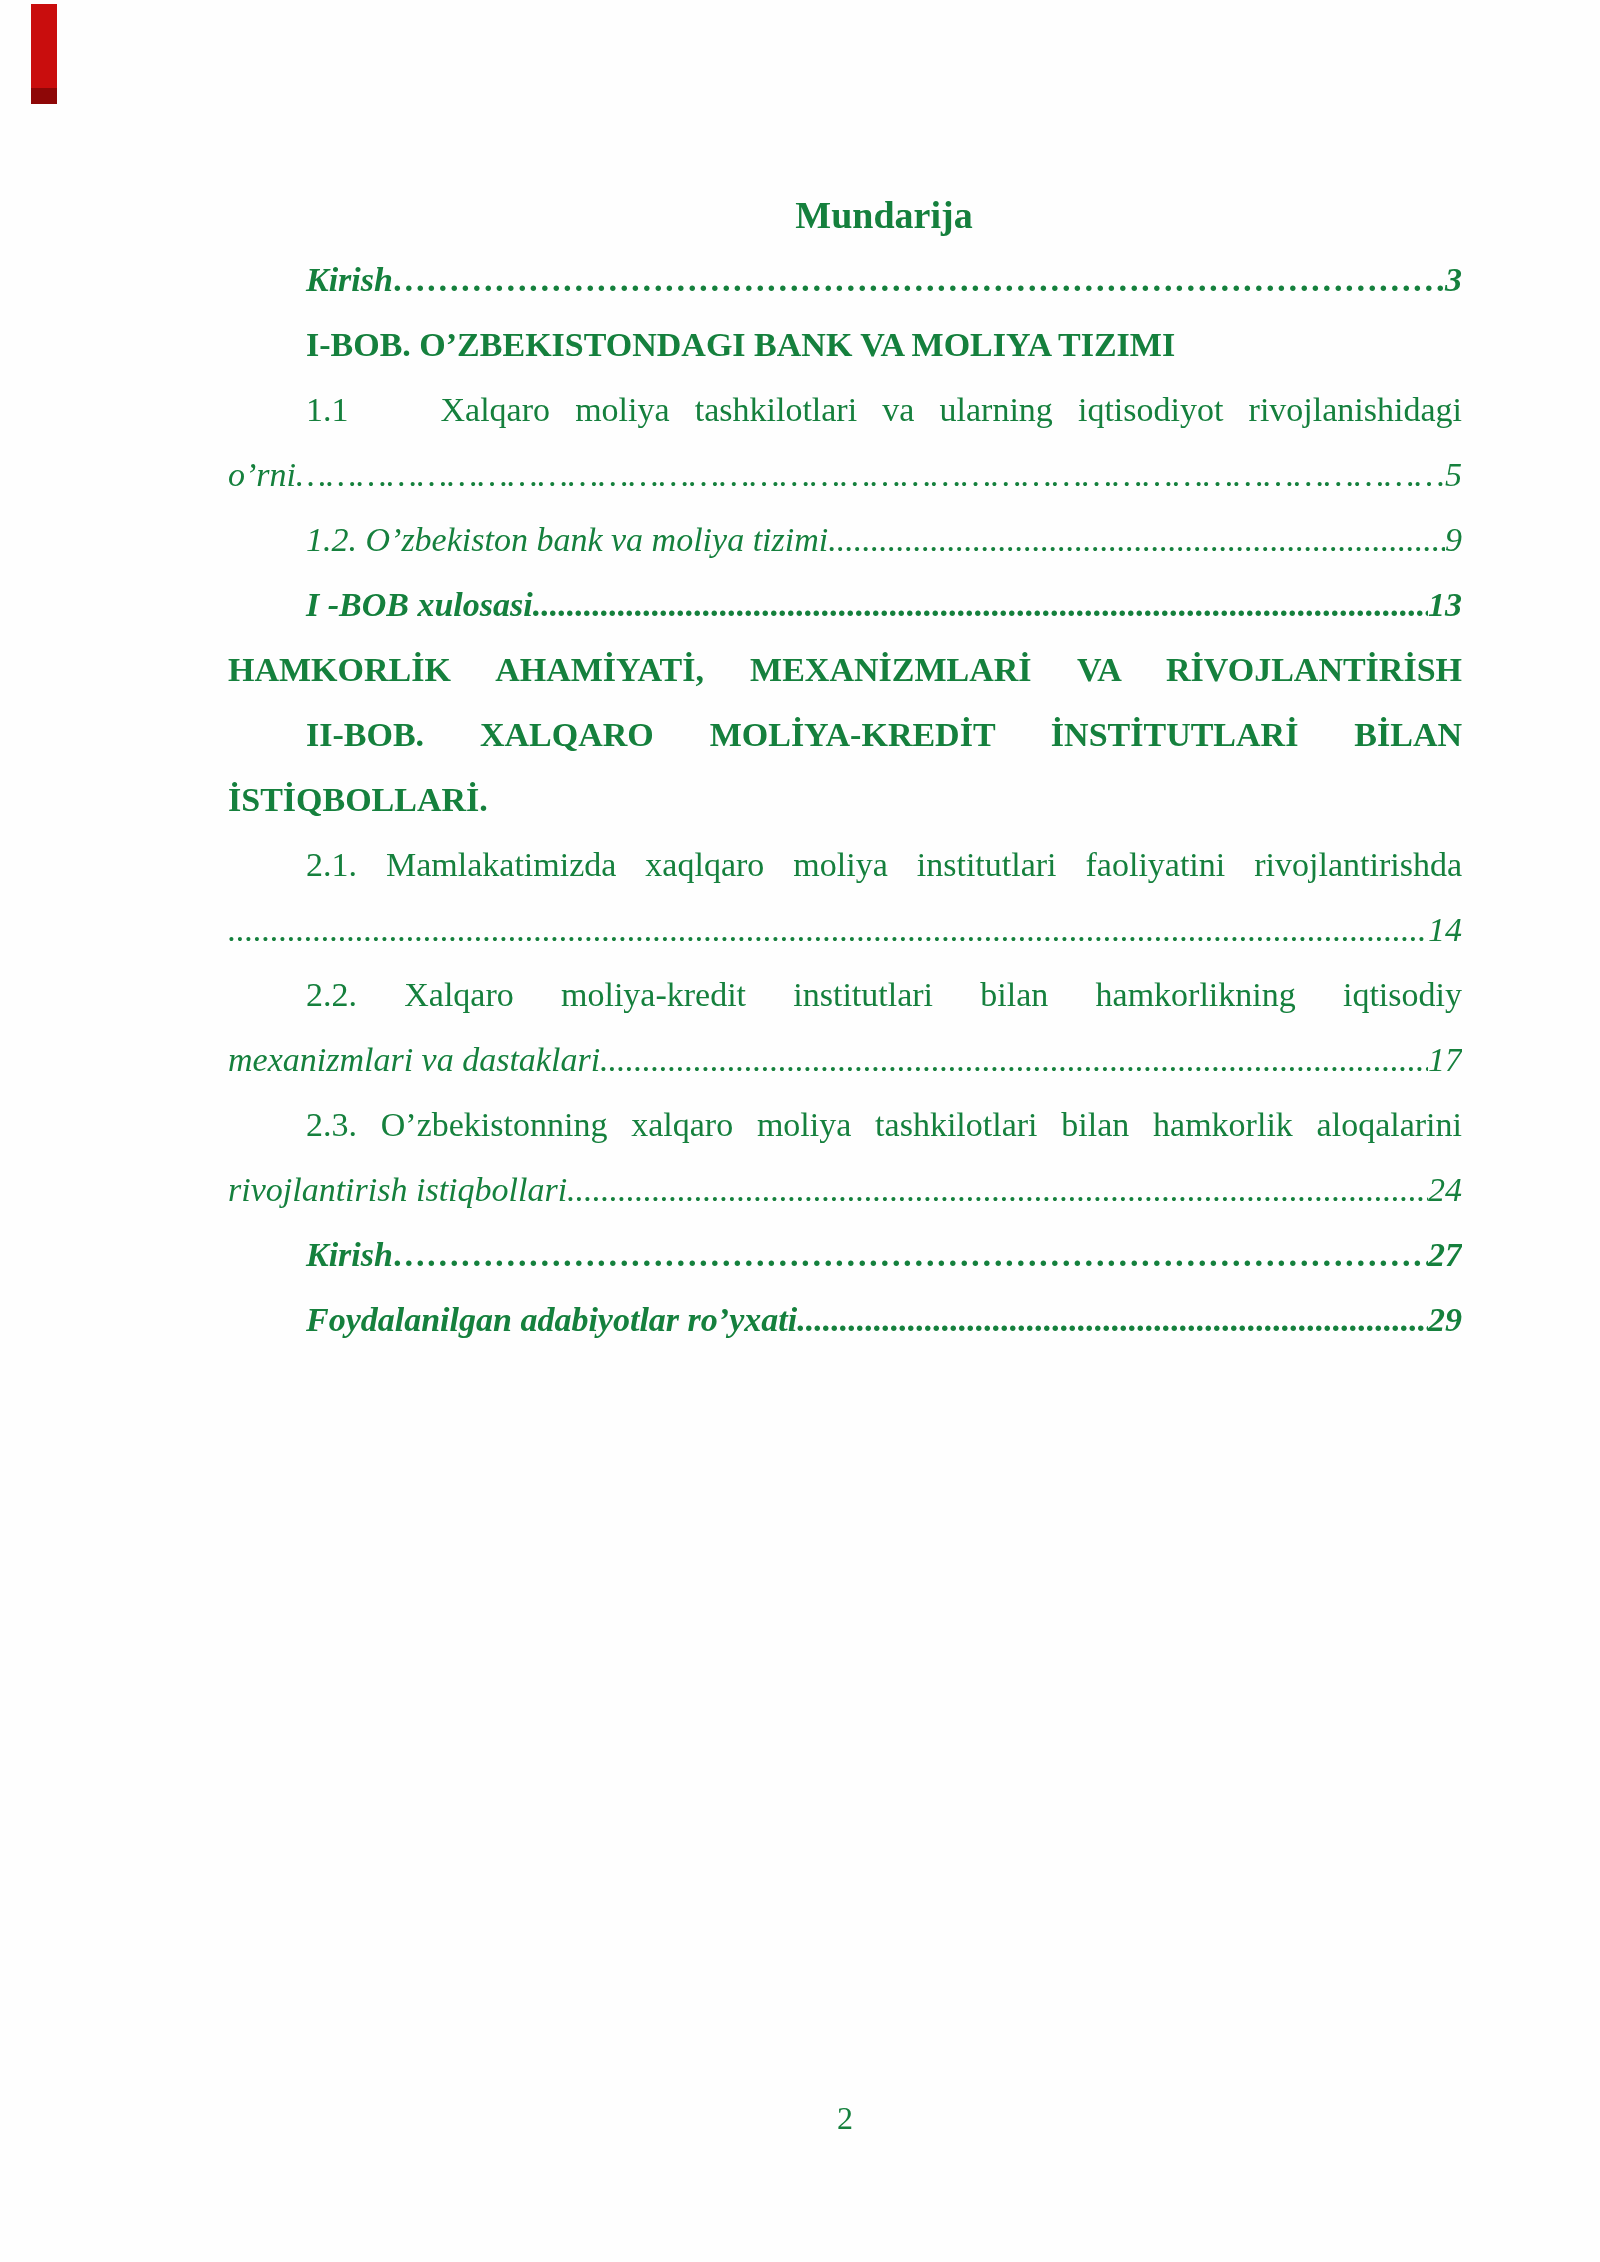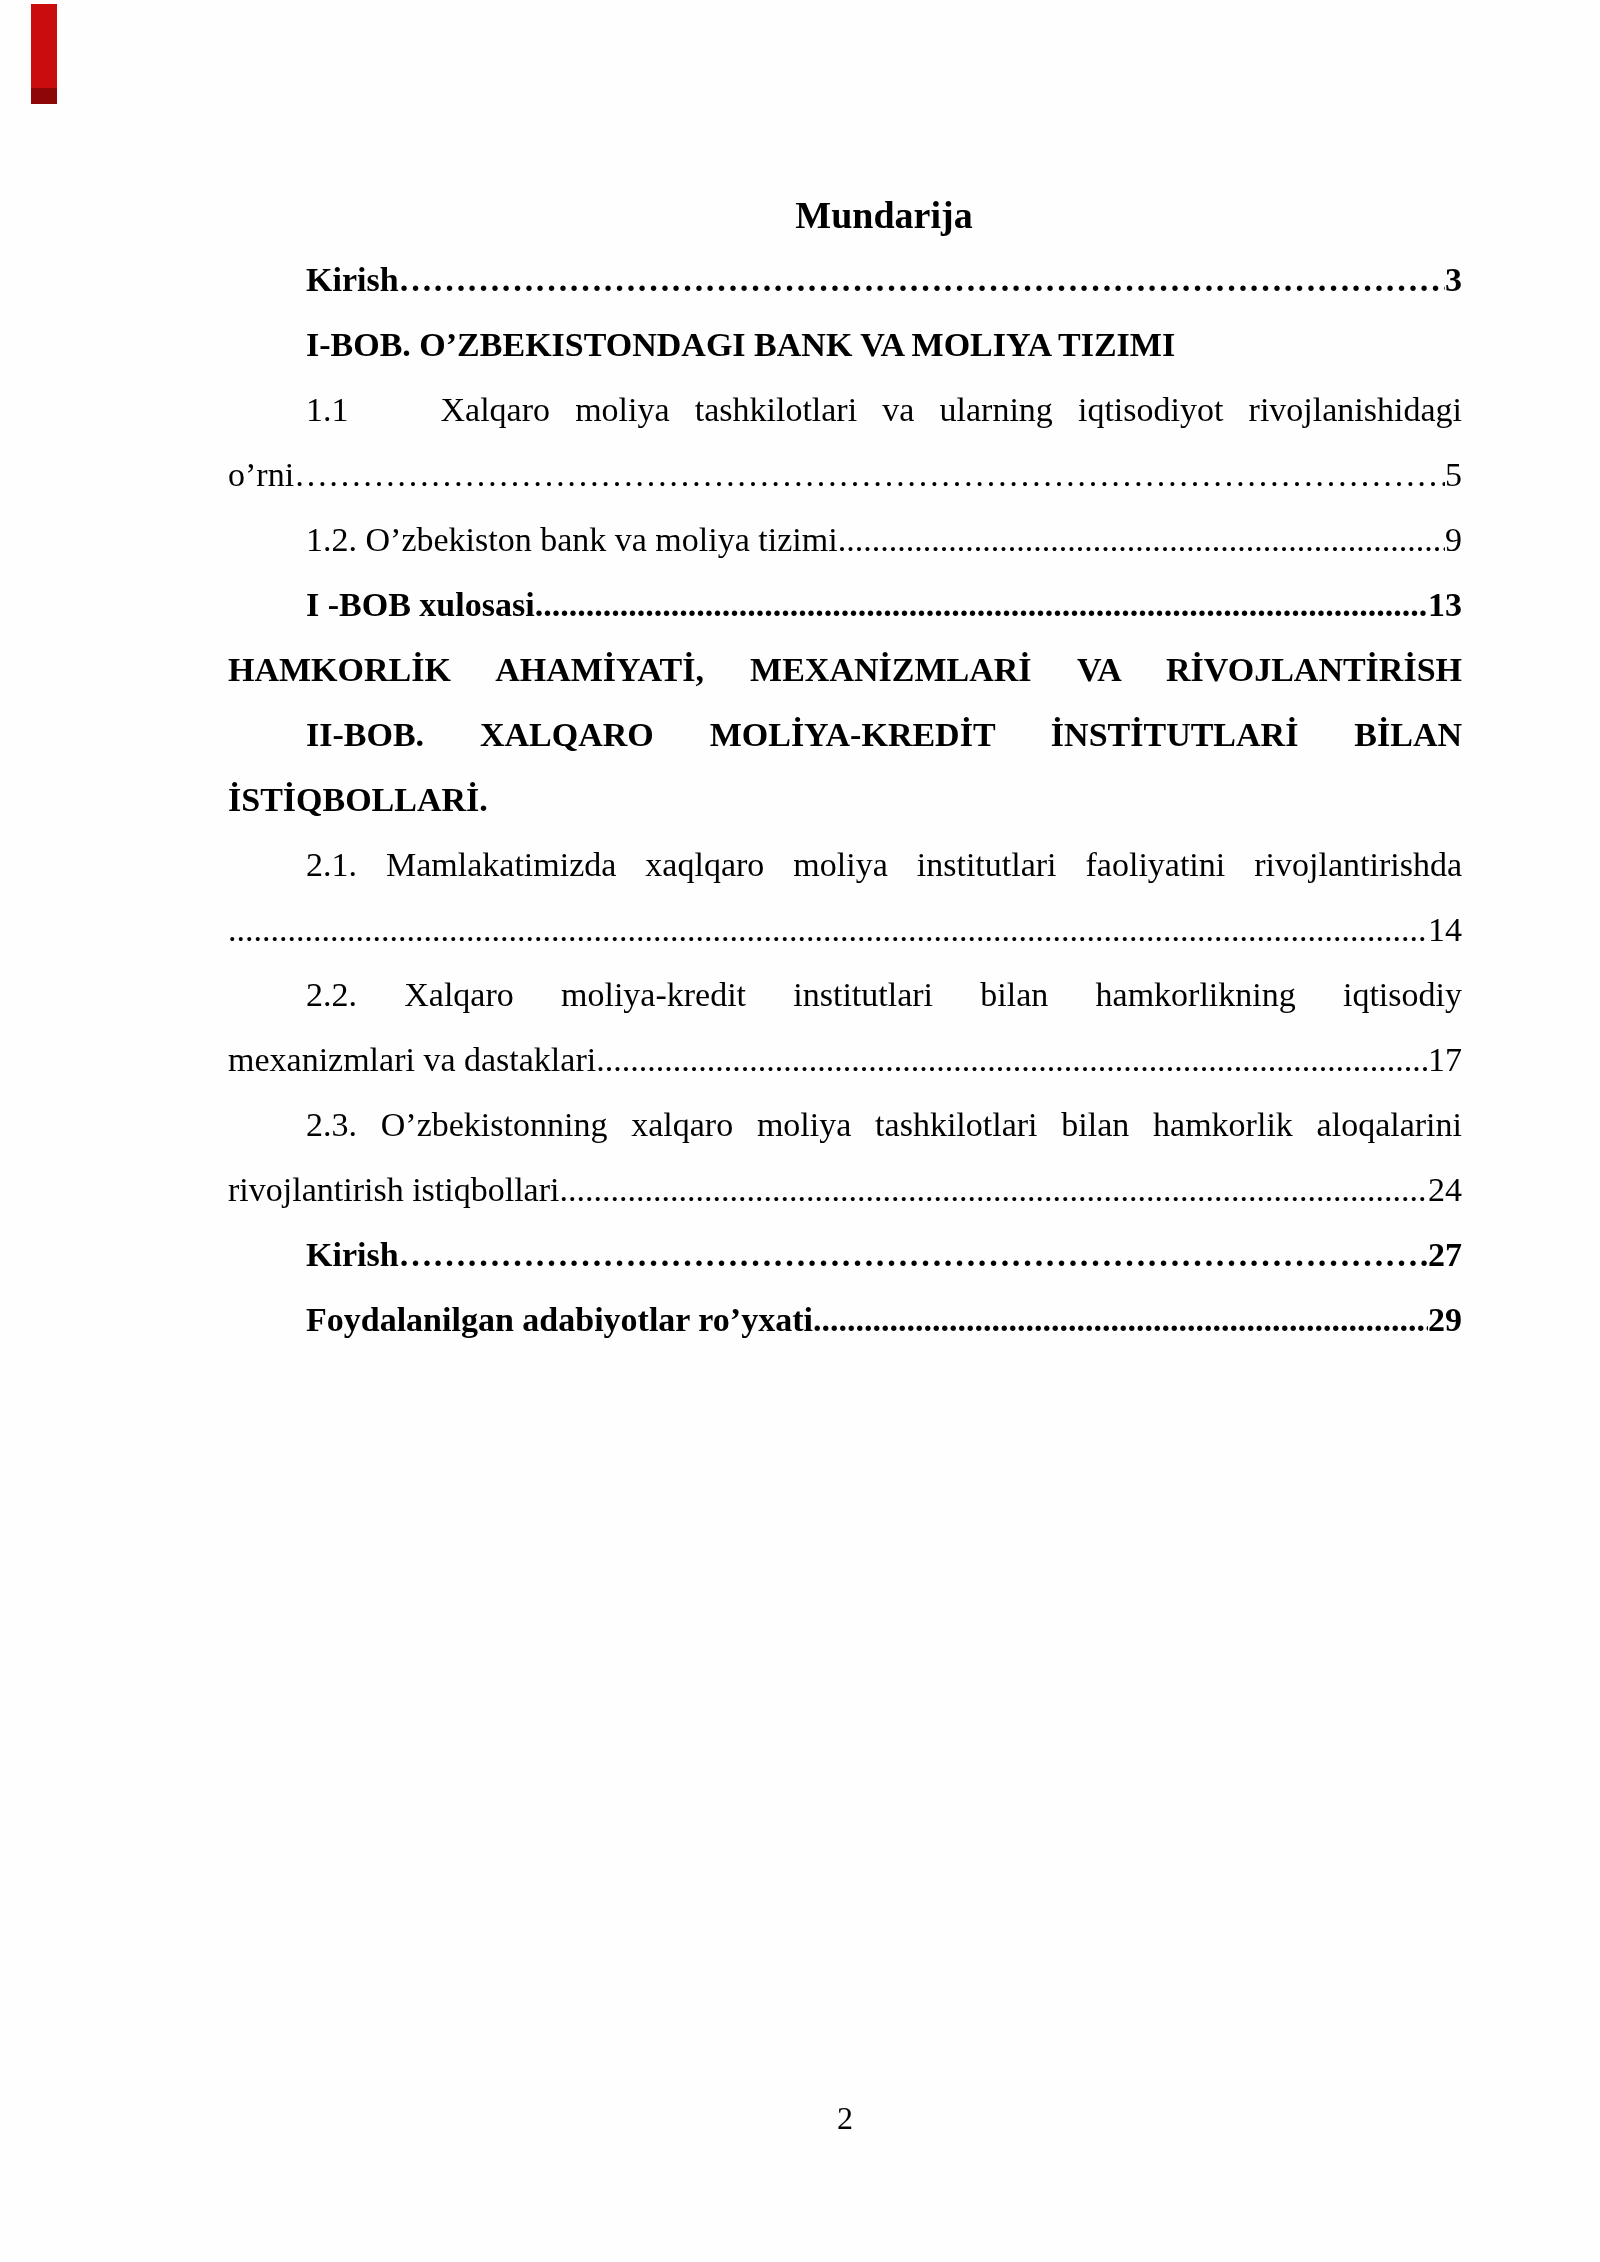--- a/index.html
+++ b/index.html
@@ -1,21 +1,21 @@
 <!DOCTYPE html>
 <html><head>
 <meta charset="utf-8">
 <style>
   html,body{margin:0;padding:0;background:#ffffff;}
   .page{
     position:relative;
     width:1600px;height:2262px;
     background:#fefefe;
     font-family:"Liberation Serif","DejaVu Serif",serif;
-    color:#000000;
+    color:#15803d;
     overflow:hidden;
   }
   .corner-mark{
     position:absolute;left:31px;top:4px;width:26px;height:100px;
     background:#c90d0d;
   }
   .corner-mark::after{
     content:"";position:absolute;left:0;bottom:0;width:100%;height:16px;
     background:rgba(70,0,0,0.45);
   }
@@ -26,21 +26,21 @@
   }
   .toc{
     position:absolute;left:228px;top:247px;width:1234px;
   }
   .line{
     height:65px;line-height:65px;font-size:34px;overflow:hidden;
   }
   .bold{font-weight:700;}
   .indent{text-indent:78px;}
   .just{text-align:justify;text-align-last:justify;}
-  .row{display:flex;align-items:center;}
+  .row{display:flex;align-items:center;font-style:italic;}
   .row.indent{text-indent:0;padding-left:78px;}
   .row .lbl{flex:0 0 auto;white-space:nowrap;}
   .row .lead{flex:1 1 0;min-width:0;overflow:hidden;white-space:nowrap;}
   .row .pg{flex:0 0 auto;white-space:nowrap;}
   .tab{display:inline-block;width:92px;}
   .page-number{
     position:absolute;left:228px;top:2088px;width:1234px;height:60px;
     line-height:60px;font-size:32px;text-align:center;
   }
 </style>

